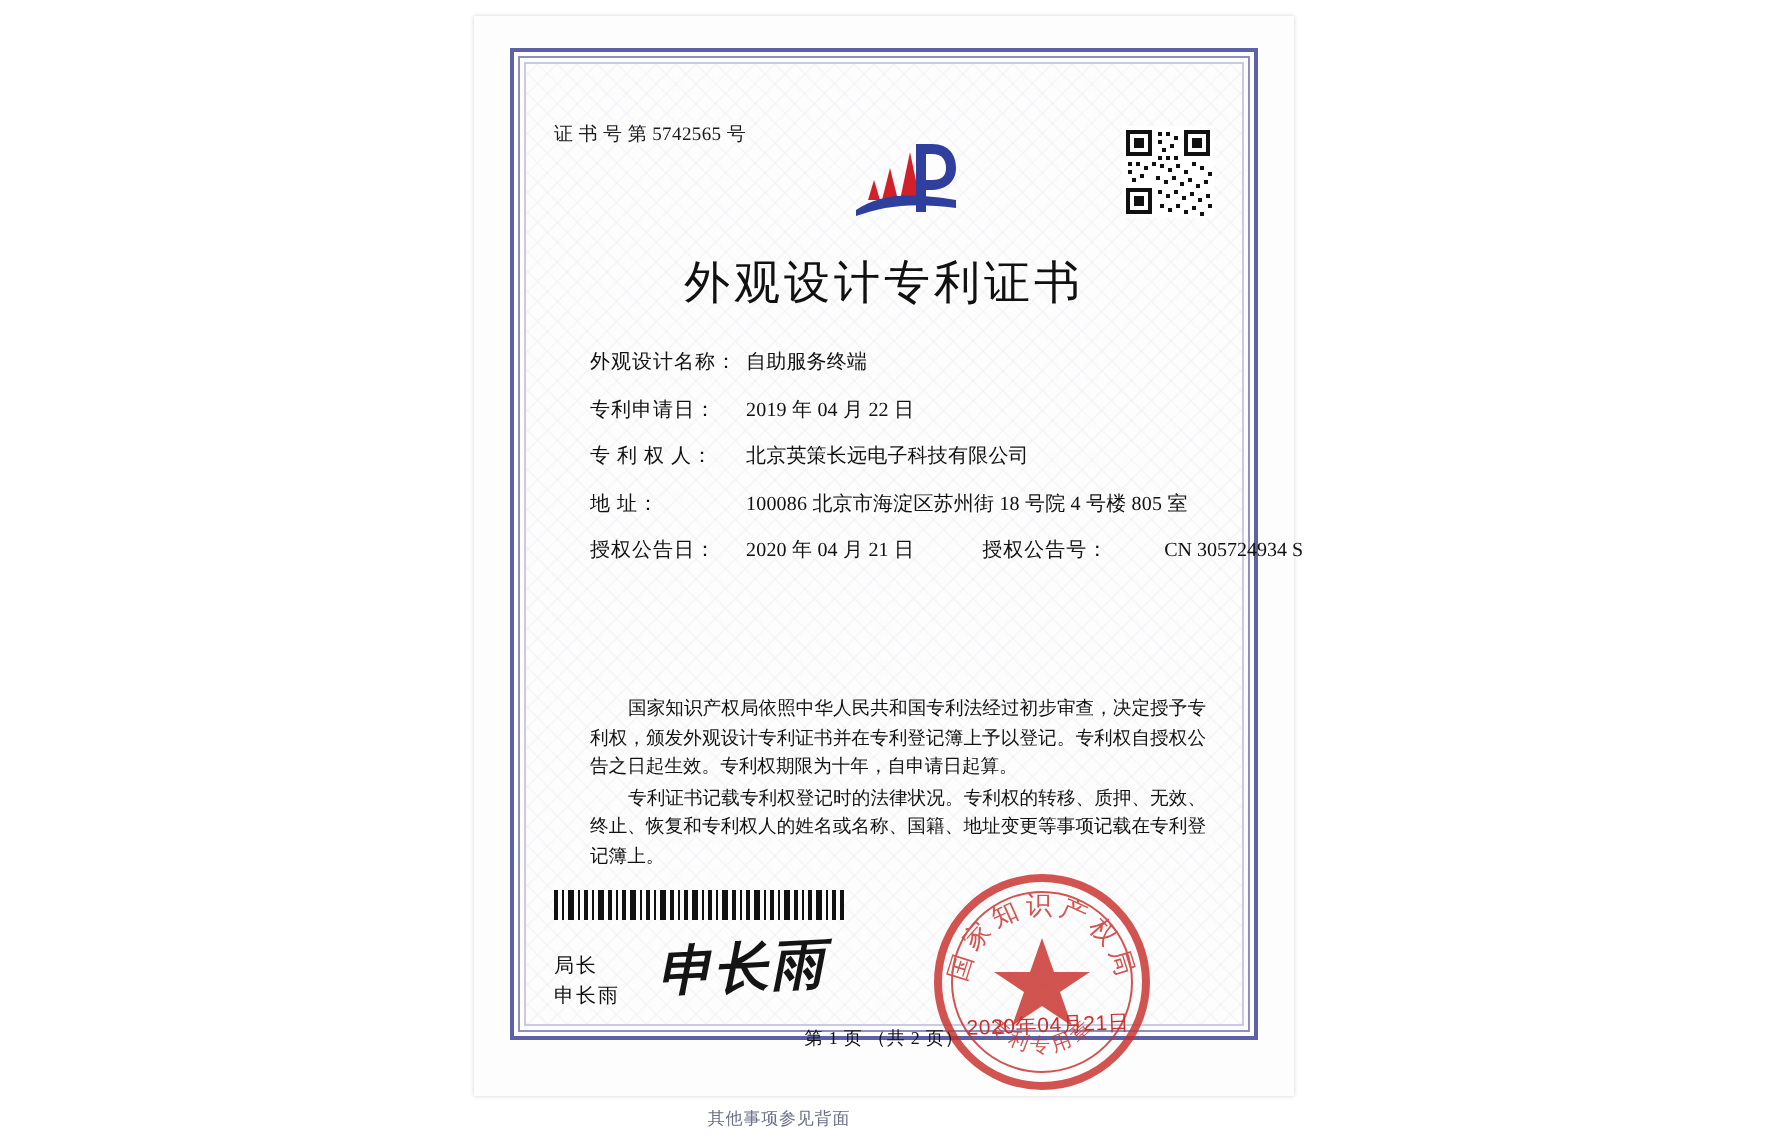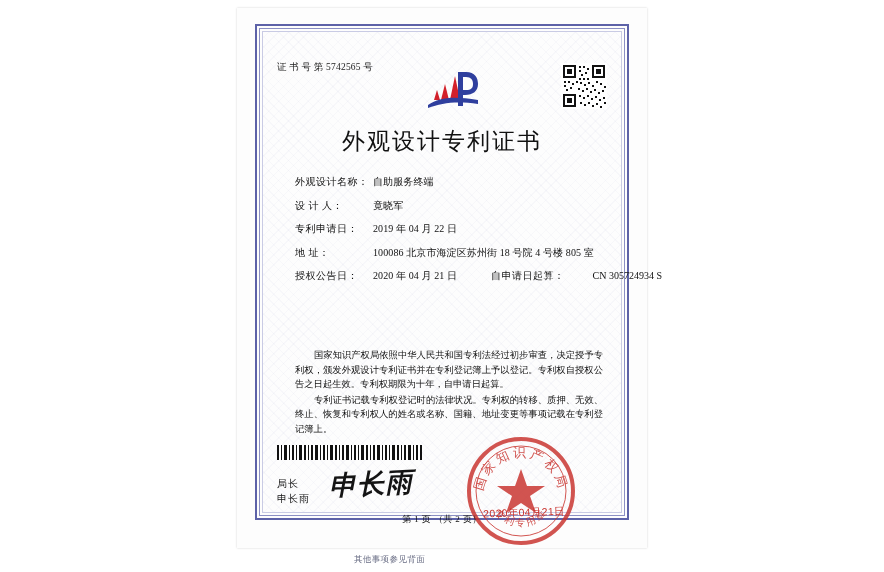--- a/index.html
+++ b/index.html
@@ -336,35 +336,35 @@
     </div>
 
     <div class="title">外观设计专利证书</div>
 
     <div class="fields">
       <div class="field-row">
         <div class="field-label">外观设计名称：</div>
         <div class="field-value">自助服务终端</div>
       </div>
       <div class="field-row">
-        <div class="field-label">设 计 人：</div>
-        <div class="field-value">竟晓军</div>
+        <div class="field-label">专利申请日：</div>
+        <div class="field-value">2019 年 04 月 22 日</div>
       </div>
       <div class="field-row">
-        <div class="field-label">专利申请日：</div>
-        <div class="field-value">2019 年 04 月 22 日</div>
+        <div class="field-label">专 利 权 人：</div>
+        <div class="field-value">北京英策长远电子科技有限公司</div>
       </div>
       <div class="field-row">
         <div class="field-label">地 址：</div>
         <div class="field-value">100086 北京市海淀区苏州街 18 号院 4 号楼 805 室</div>
       </div>
       <div class="field-row split">
         <div class="field-label">授权公告日：</div>
         <div class="field-value">2020 年 04 月 21 日</div>
-        <div class="field-label2">自申请日起算：</div>
+        <div class="field-label2">授权公告号：</div>
         <div class="field-value2">CN 305724934 S</div>
       </div>
     </div>
 
     <div class="body-text">
       <p>国家知识产权局依照中华人民共和国专利法经过初步审查，决定授予专利权，颁发外观设计专利证书并在专利登记簿上予以登记。专利权自授权公告之日起生效。专利权期限为十年，自申请日起算。</p>
       <p>专利证书记载专利权登记时的法律状况。专利权的转移、质押、无效、终止、恢复和专利权人的姓名或名称、国籍、地址变更等事项记载在专利登记簿上。</p>
     </div>
 
     <div class="barcode">

